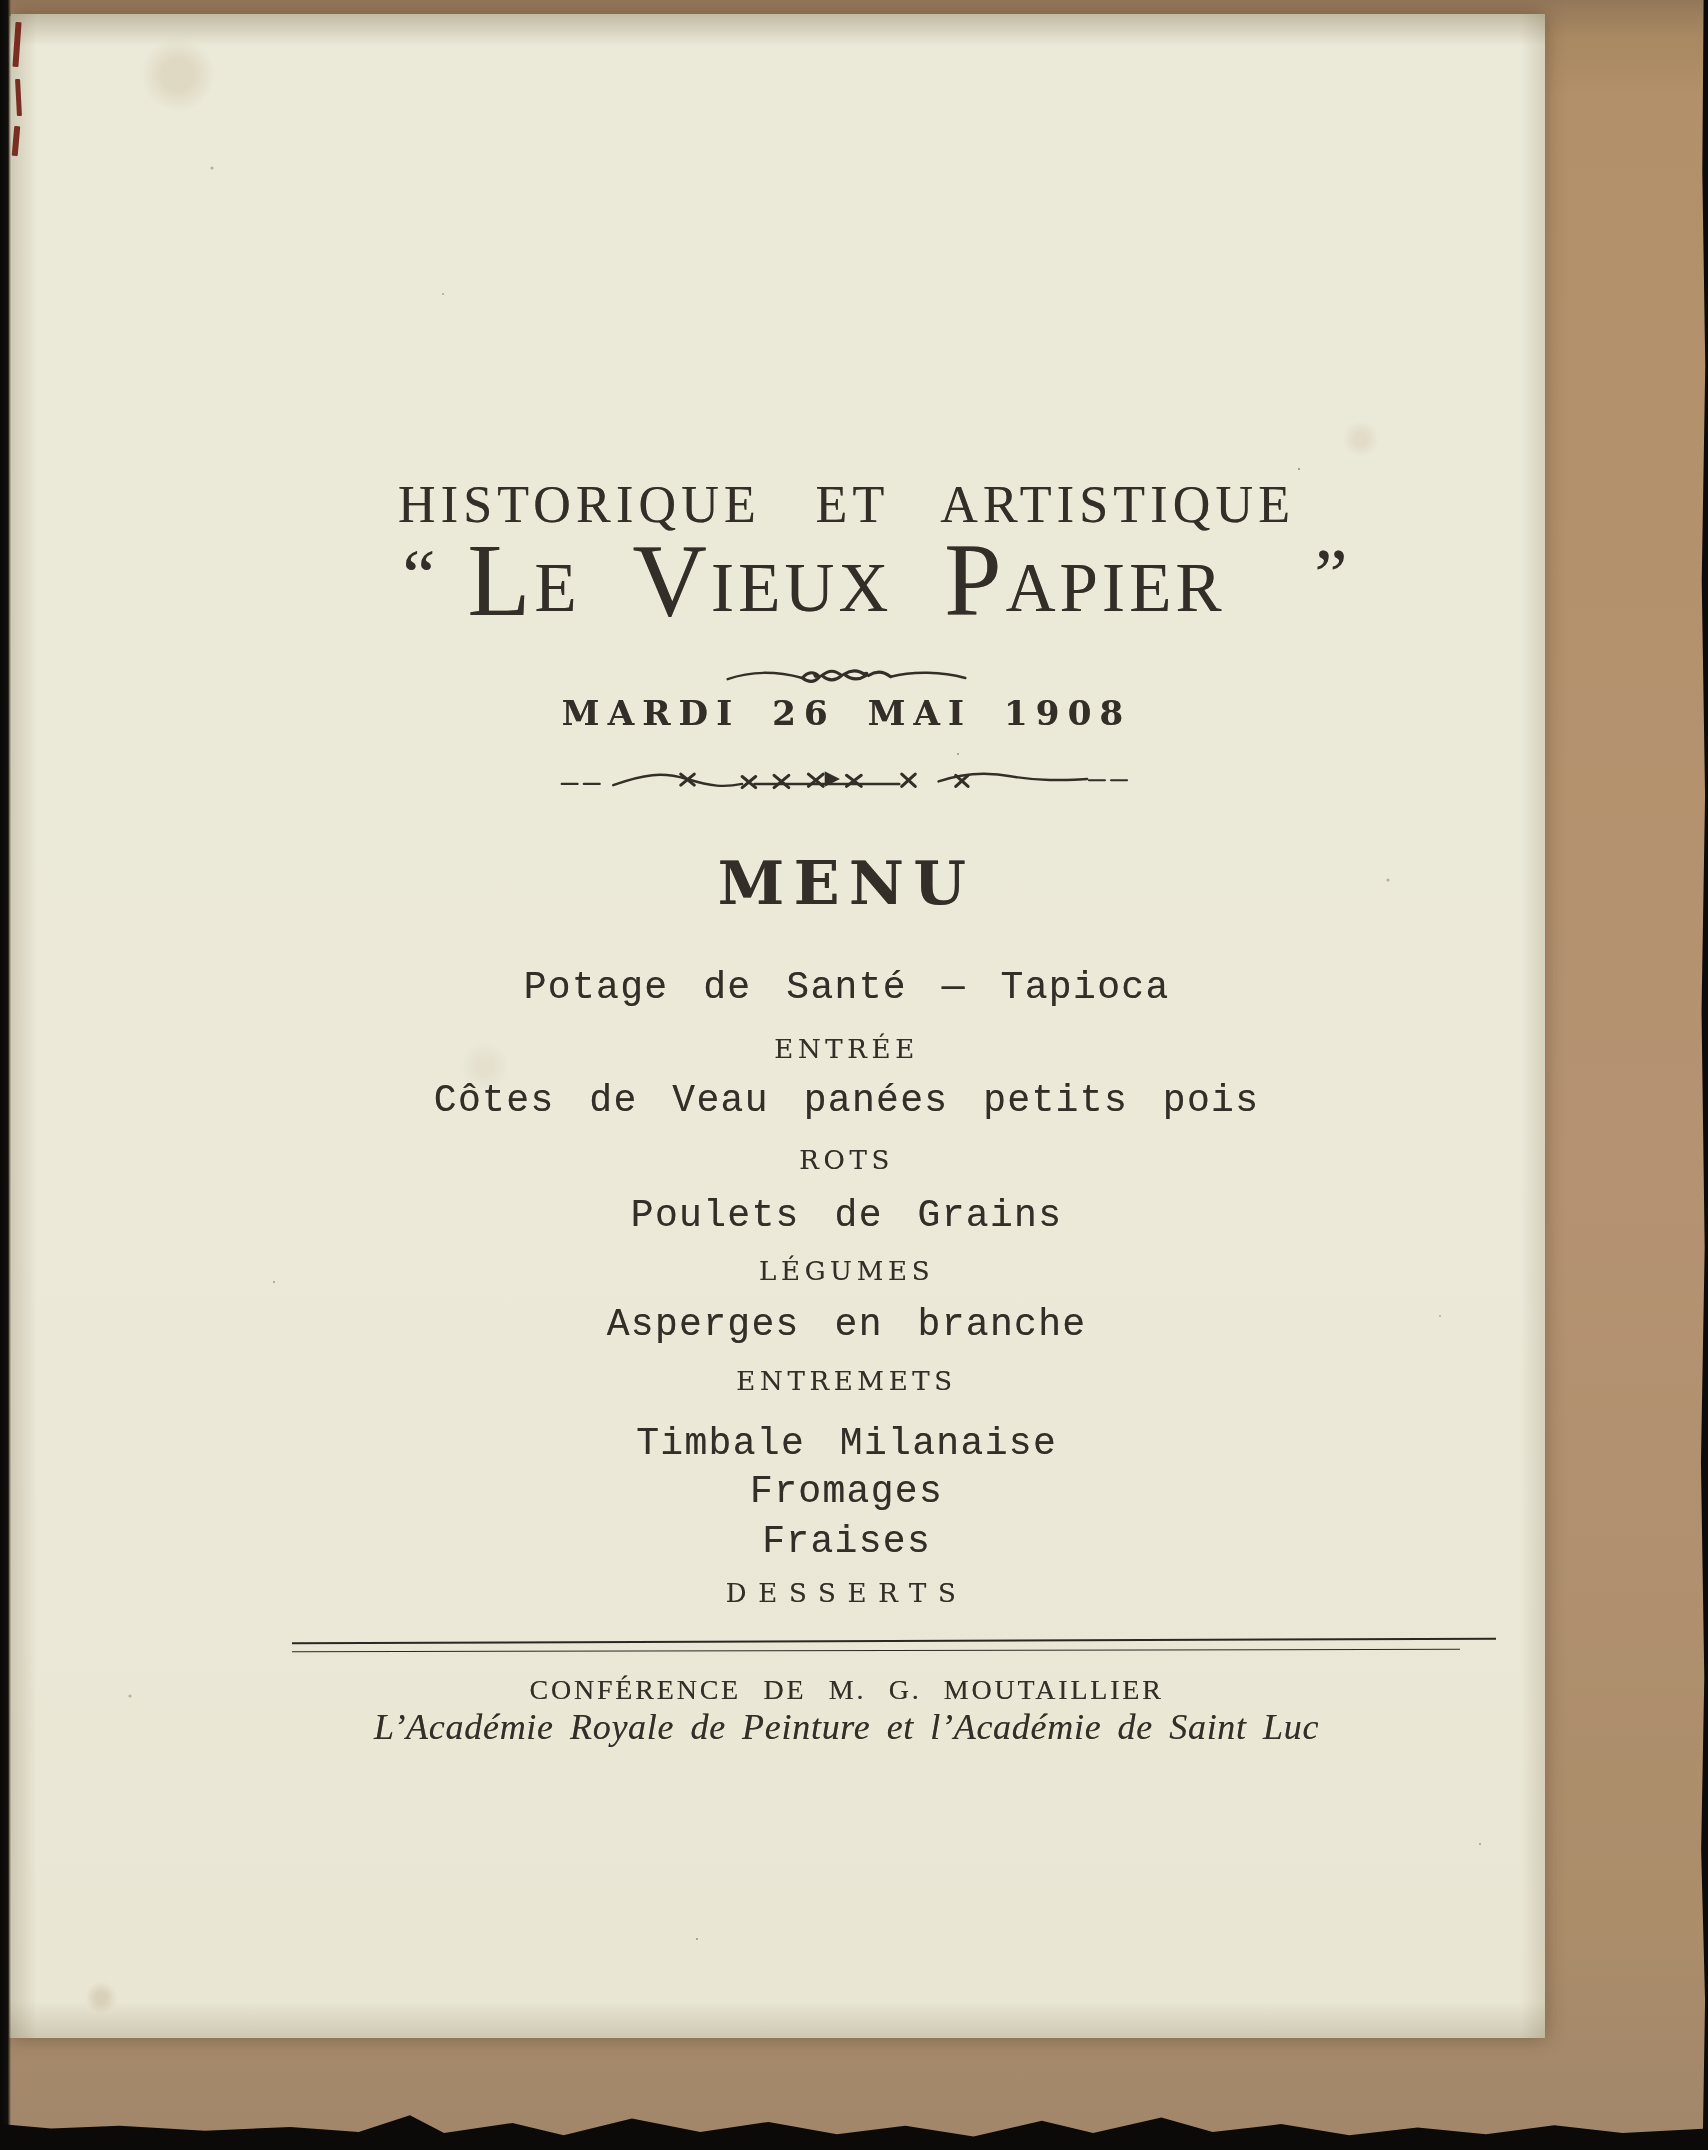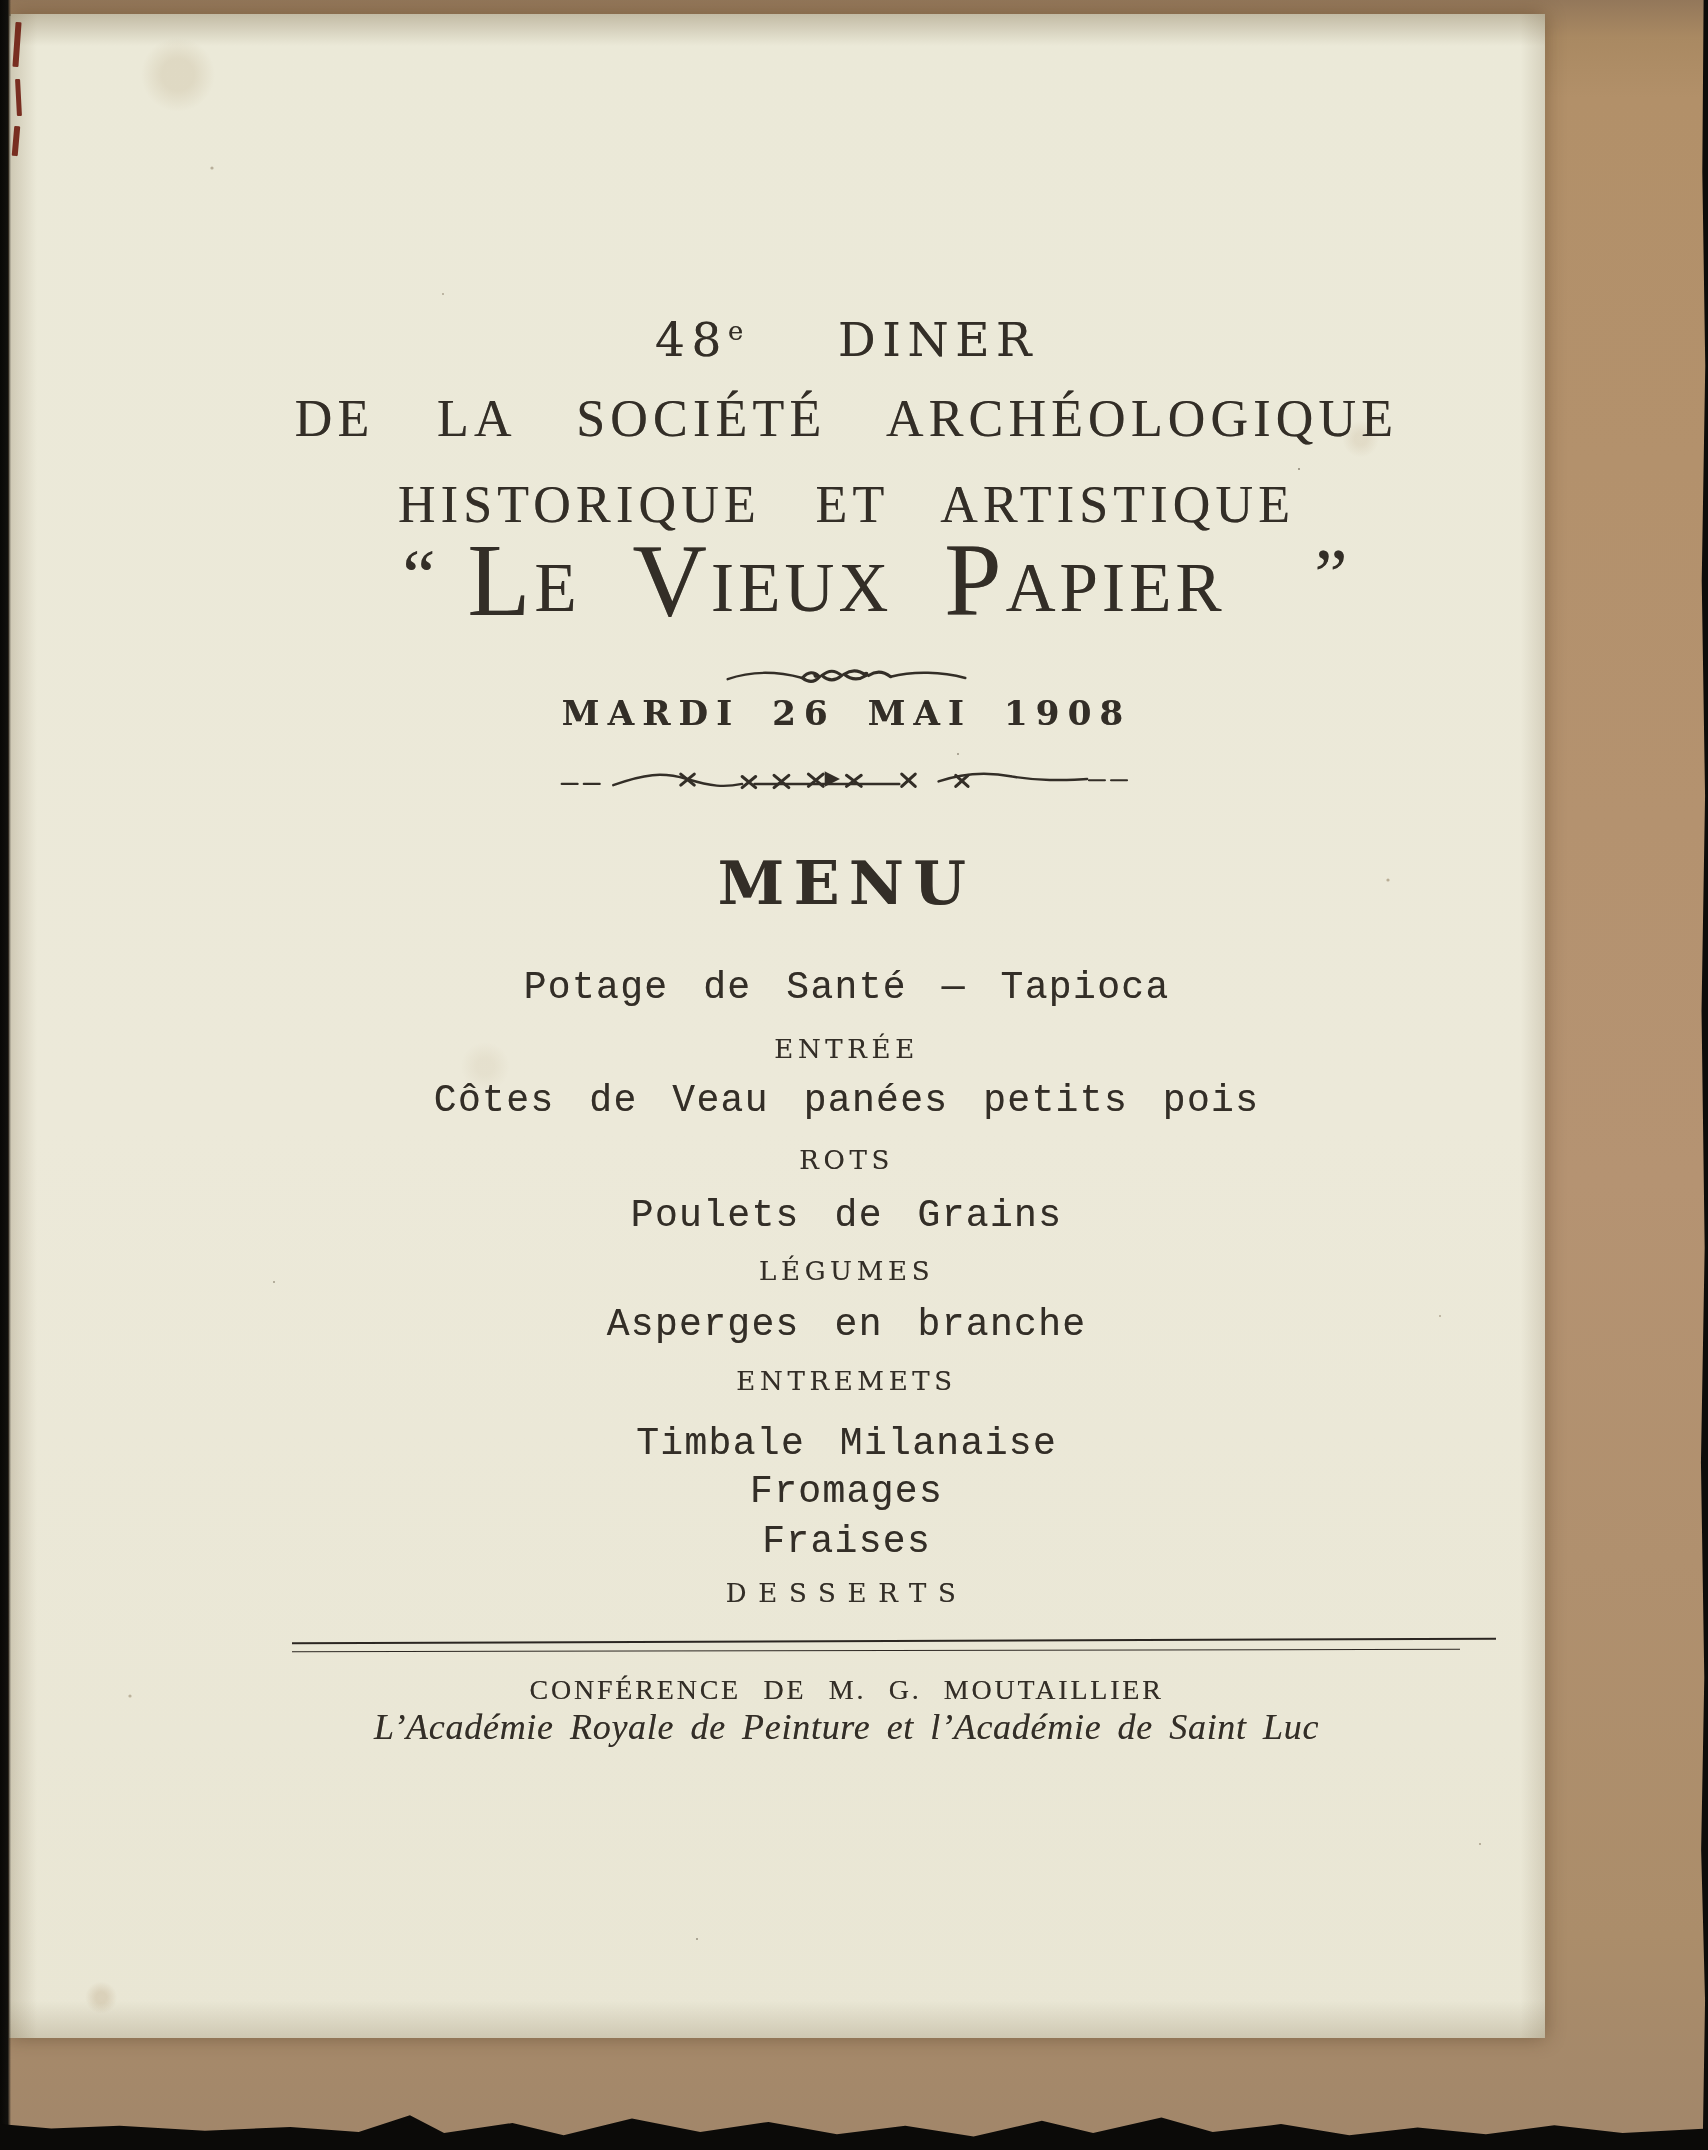--- a/index.html
+++ b/index.html
@@ -96,23 +96,21 @@
 </head>
 <body>
 
 <div id="canvas">
 
   <div class="sheet">
     <div class="speckles"></div>
 
     <div class="content">
 
-      <div class="line diner"><span>48</span><span class="ord">e</span>&nbsp; <span>DINER</span></div>
 
-      <div class="line soc1">DE LA SOCIÉTÉ ARCHÉOLOGIQUE</div>
       <div class="line soc2">HISTORIQUE ET ARTISTIQUE</div>
 
       <div class="line vieux">
         <span class="q open">“</span>
         <span class="w"><span class="cap">L</span><span>E</span></span>
         <span class="w"><span class="cap">V</span><span>IEUX</span></span>
         <span class="w"><span class="cap">P</span><span>APIER</span></span>
         <span class="q close">”</span>
       </div>
 

